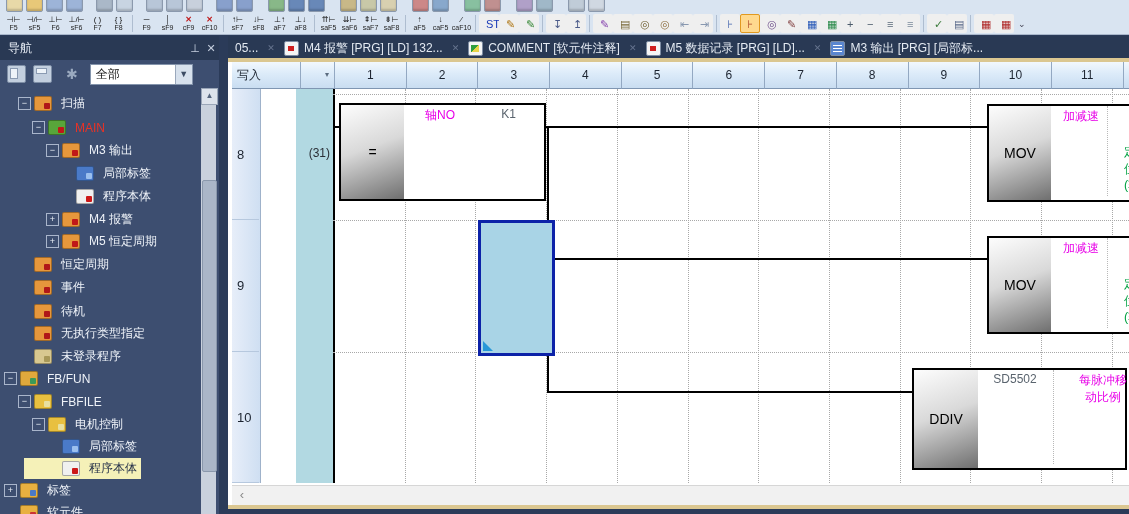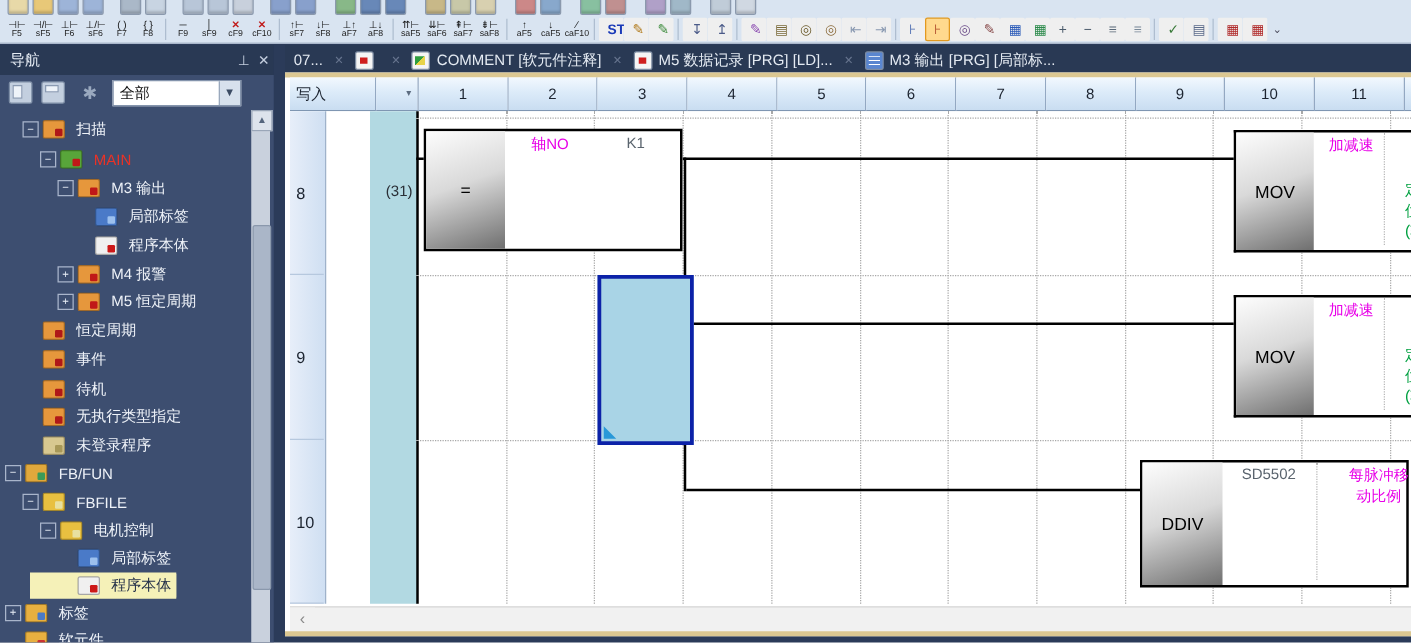--- a/index.html
+++ b/index.html
@@ -215,21 +215,21 @@
         </button>
         <button class="tbkey">
           <div class="g">↓</div>
           <div class="l">caF5</div>
         </button>
         <button class="tbkey">
           <div class="g">⁄</div>
           <div class="l">caF10</div>
         </button>
         <span class="tbsep"></span>
-        <button class="tbico" style="color: rgb(26, 58, 184); font-weight: bold;">ST</button>
+        <button class="tbico" style="color: rgb(26, 58, 184);">ST</button>
         <button class="tbico" style="color: rgb(176, 120, 24);">✎</button>
         <button class="tbico" style="color: rgb(58, 138, 58);">✎</button>
         <span class="tbsep"></span>
         <button class="tbico" style="color: rgb(74, 90, 136);">↧</button>
         <button class="tbico" style="color: rgb(74, 90, 136);">↥</button>
         <span class="tbsep"></span>
         <button class="tbico" style="color: rgb(138, 74, 176);">✎</button>
         <button class="tbico" style="color: rgb(122, 106, 58);">▤</button>
         <button class="tbico" style="color: rgb(106, 90, 42);">◎</button>
         <button class="tbico" style="color: rgb(138, 106, 58);">◎</button>
@@ -256,25 +256,26 @@
       </div>
   </div>
 
   <div id="nav-titlebar">
     <span class="t">导航</span>
     <span class="cap-ic">⊥</span>
     <span class="cap-ic">✕</span>
   </div>
   <div id="tabbar">
       <div class="tab">
-        <span>07...</span>
+        <span>05...</span>
       </div>
       <span class="tabx">✕</span>
       <div class="tab">
         <span class="ti doc-red"></span>
+        <span>M4 报警 [PRG] [LD] 132...</span>
       </div>
       <span class="tabx">✕</span>
       <div class="tab">
         <span class="ti doc-comment"></span>
         <span>COMMENT [软元件注释]</span>
       </div>
       <span class="tabx">✕</span>
       <div class="tab">
         <span class="ti doc-red"></span>
         <span>M5 数据记录 [PRG] [LD]...</span>

